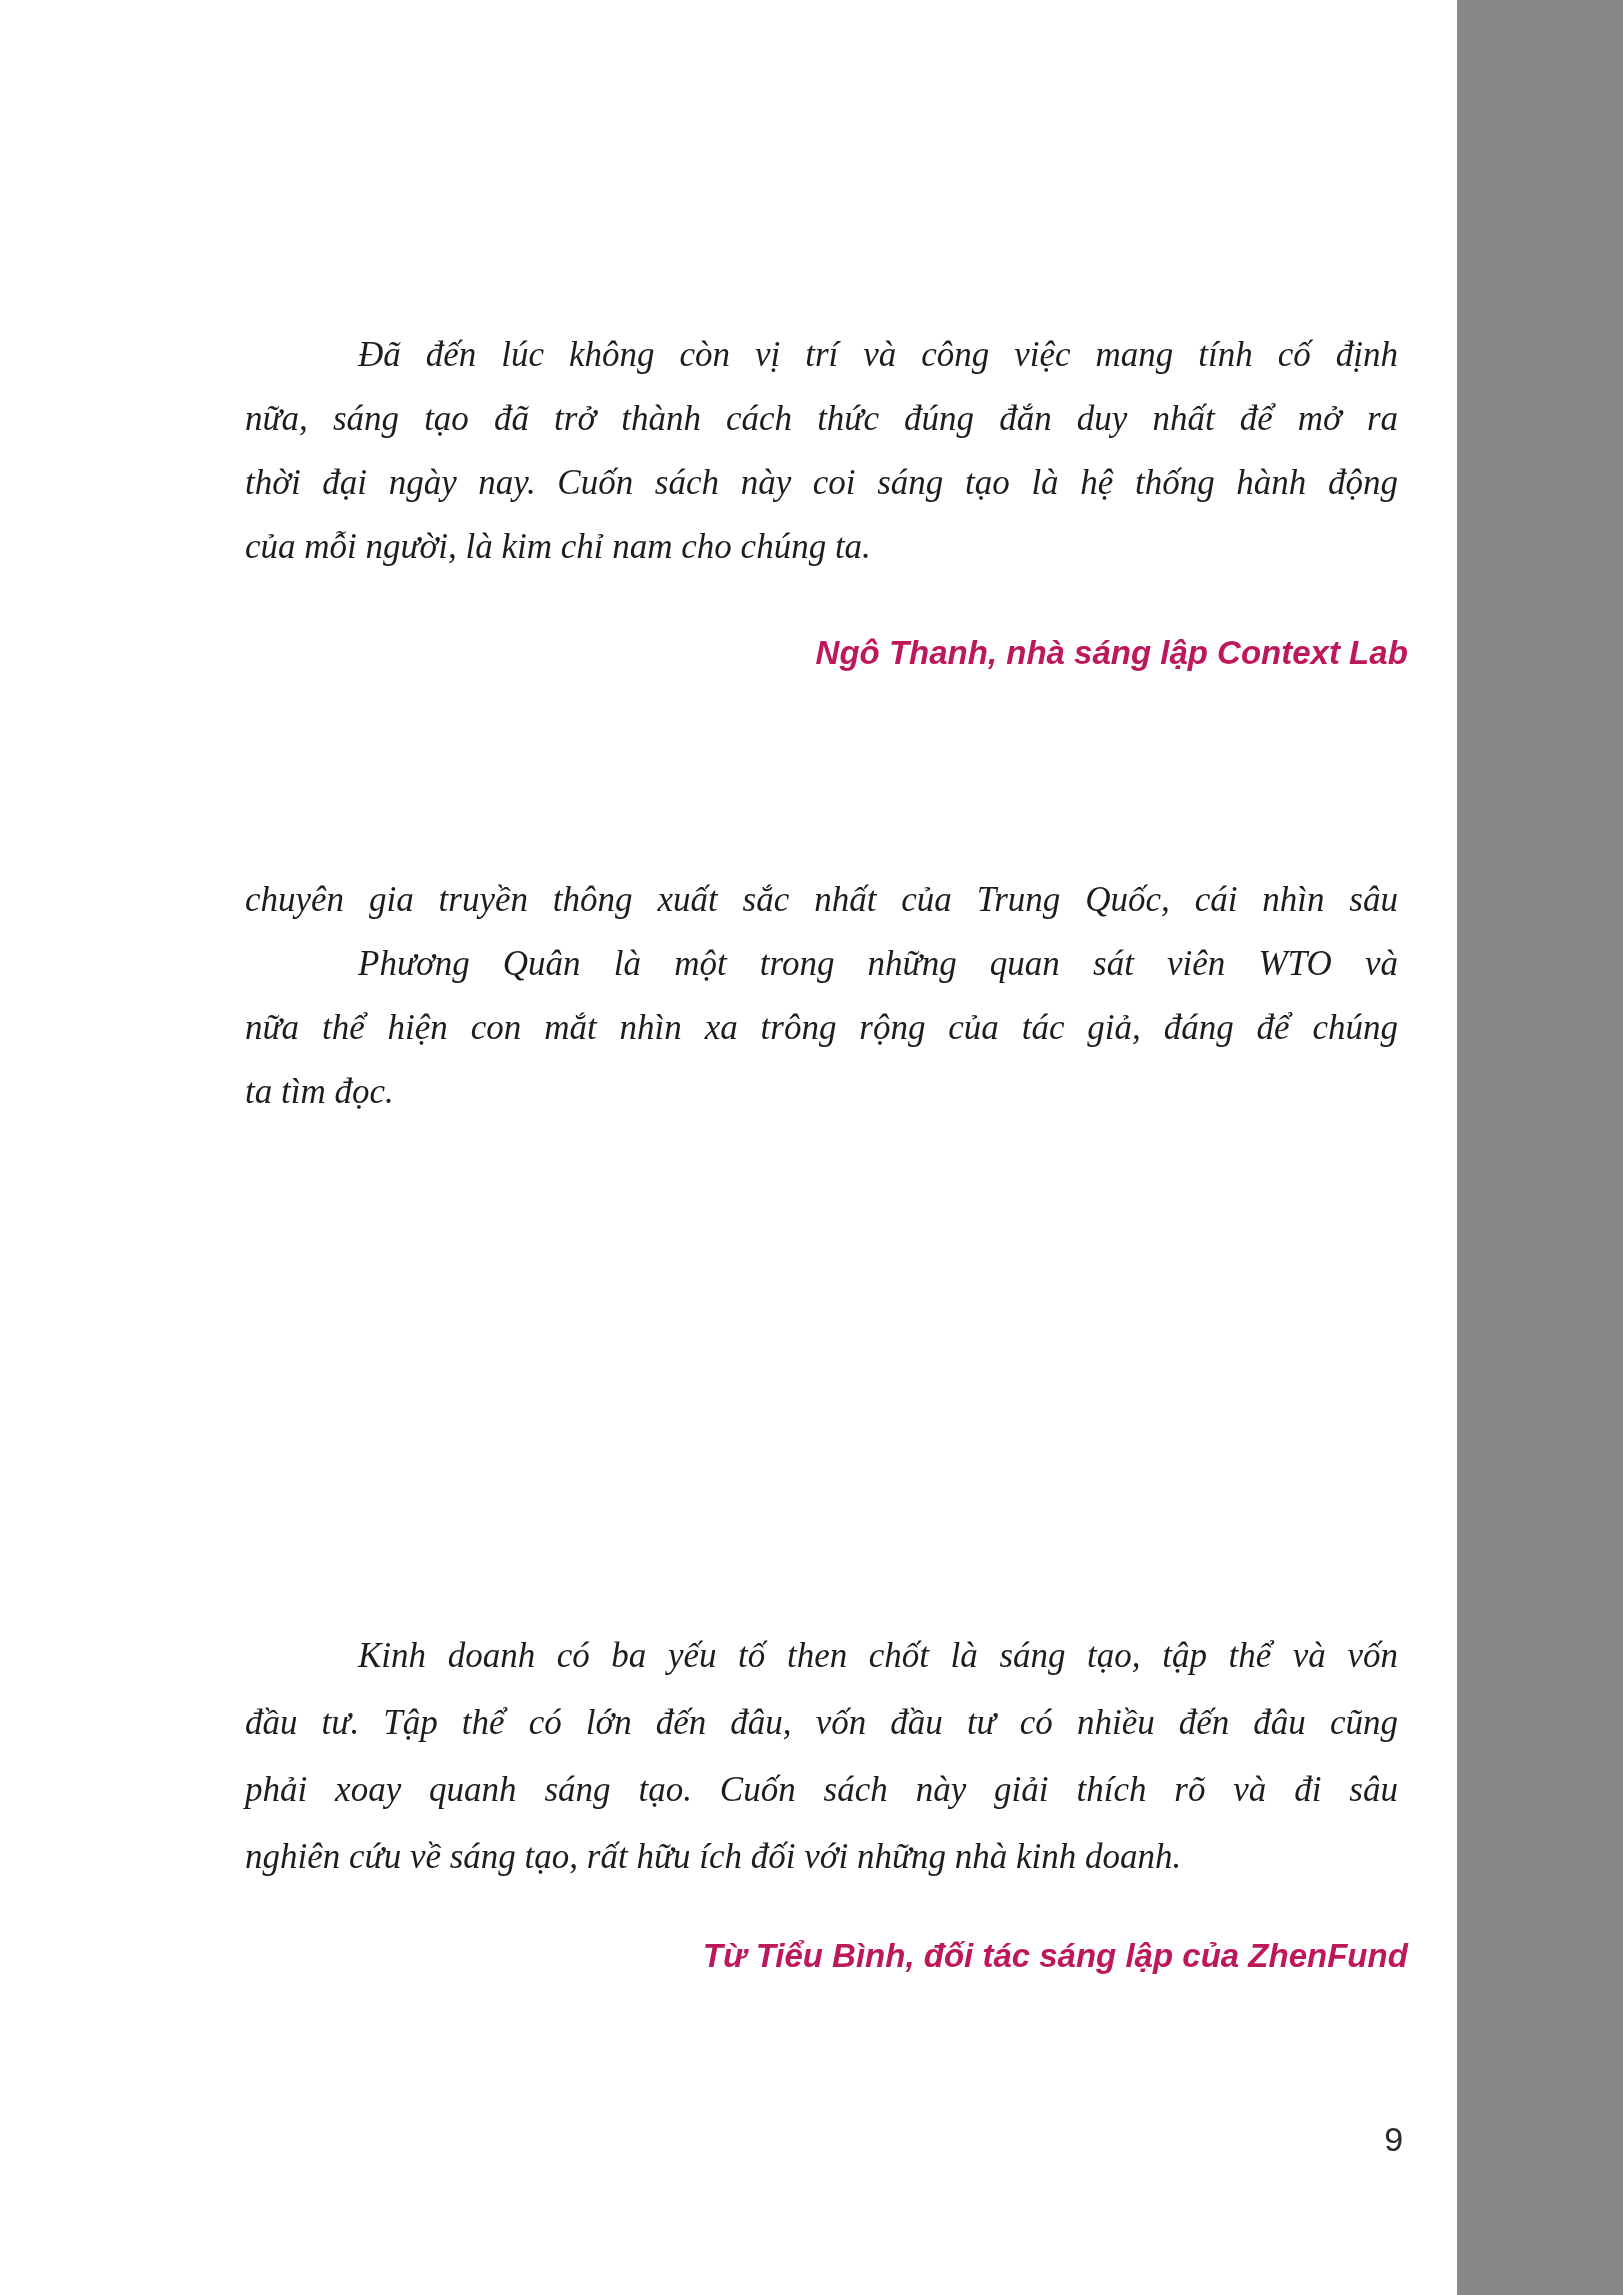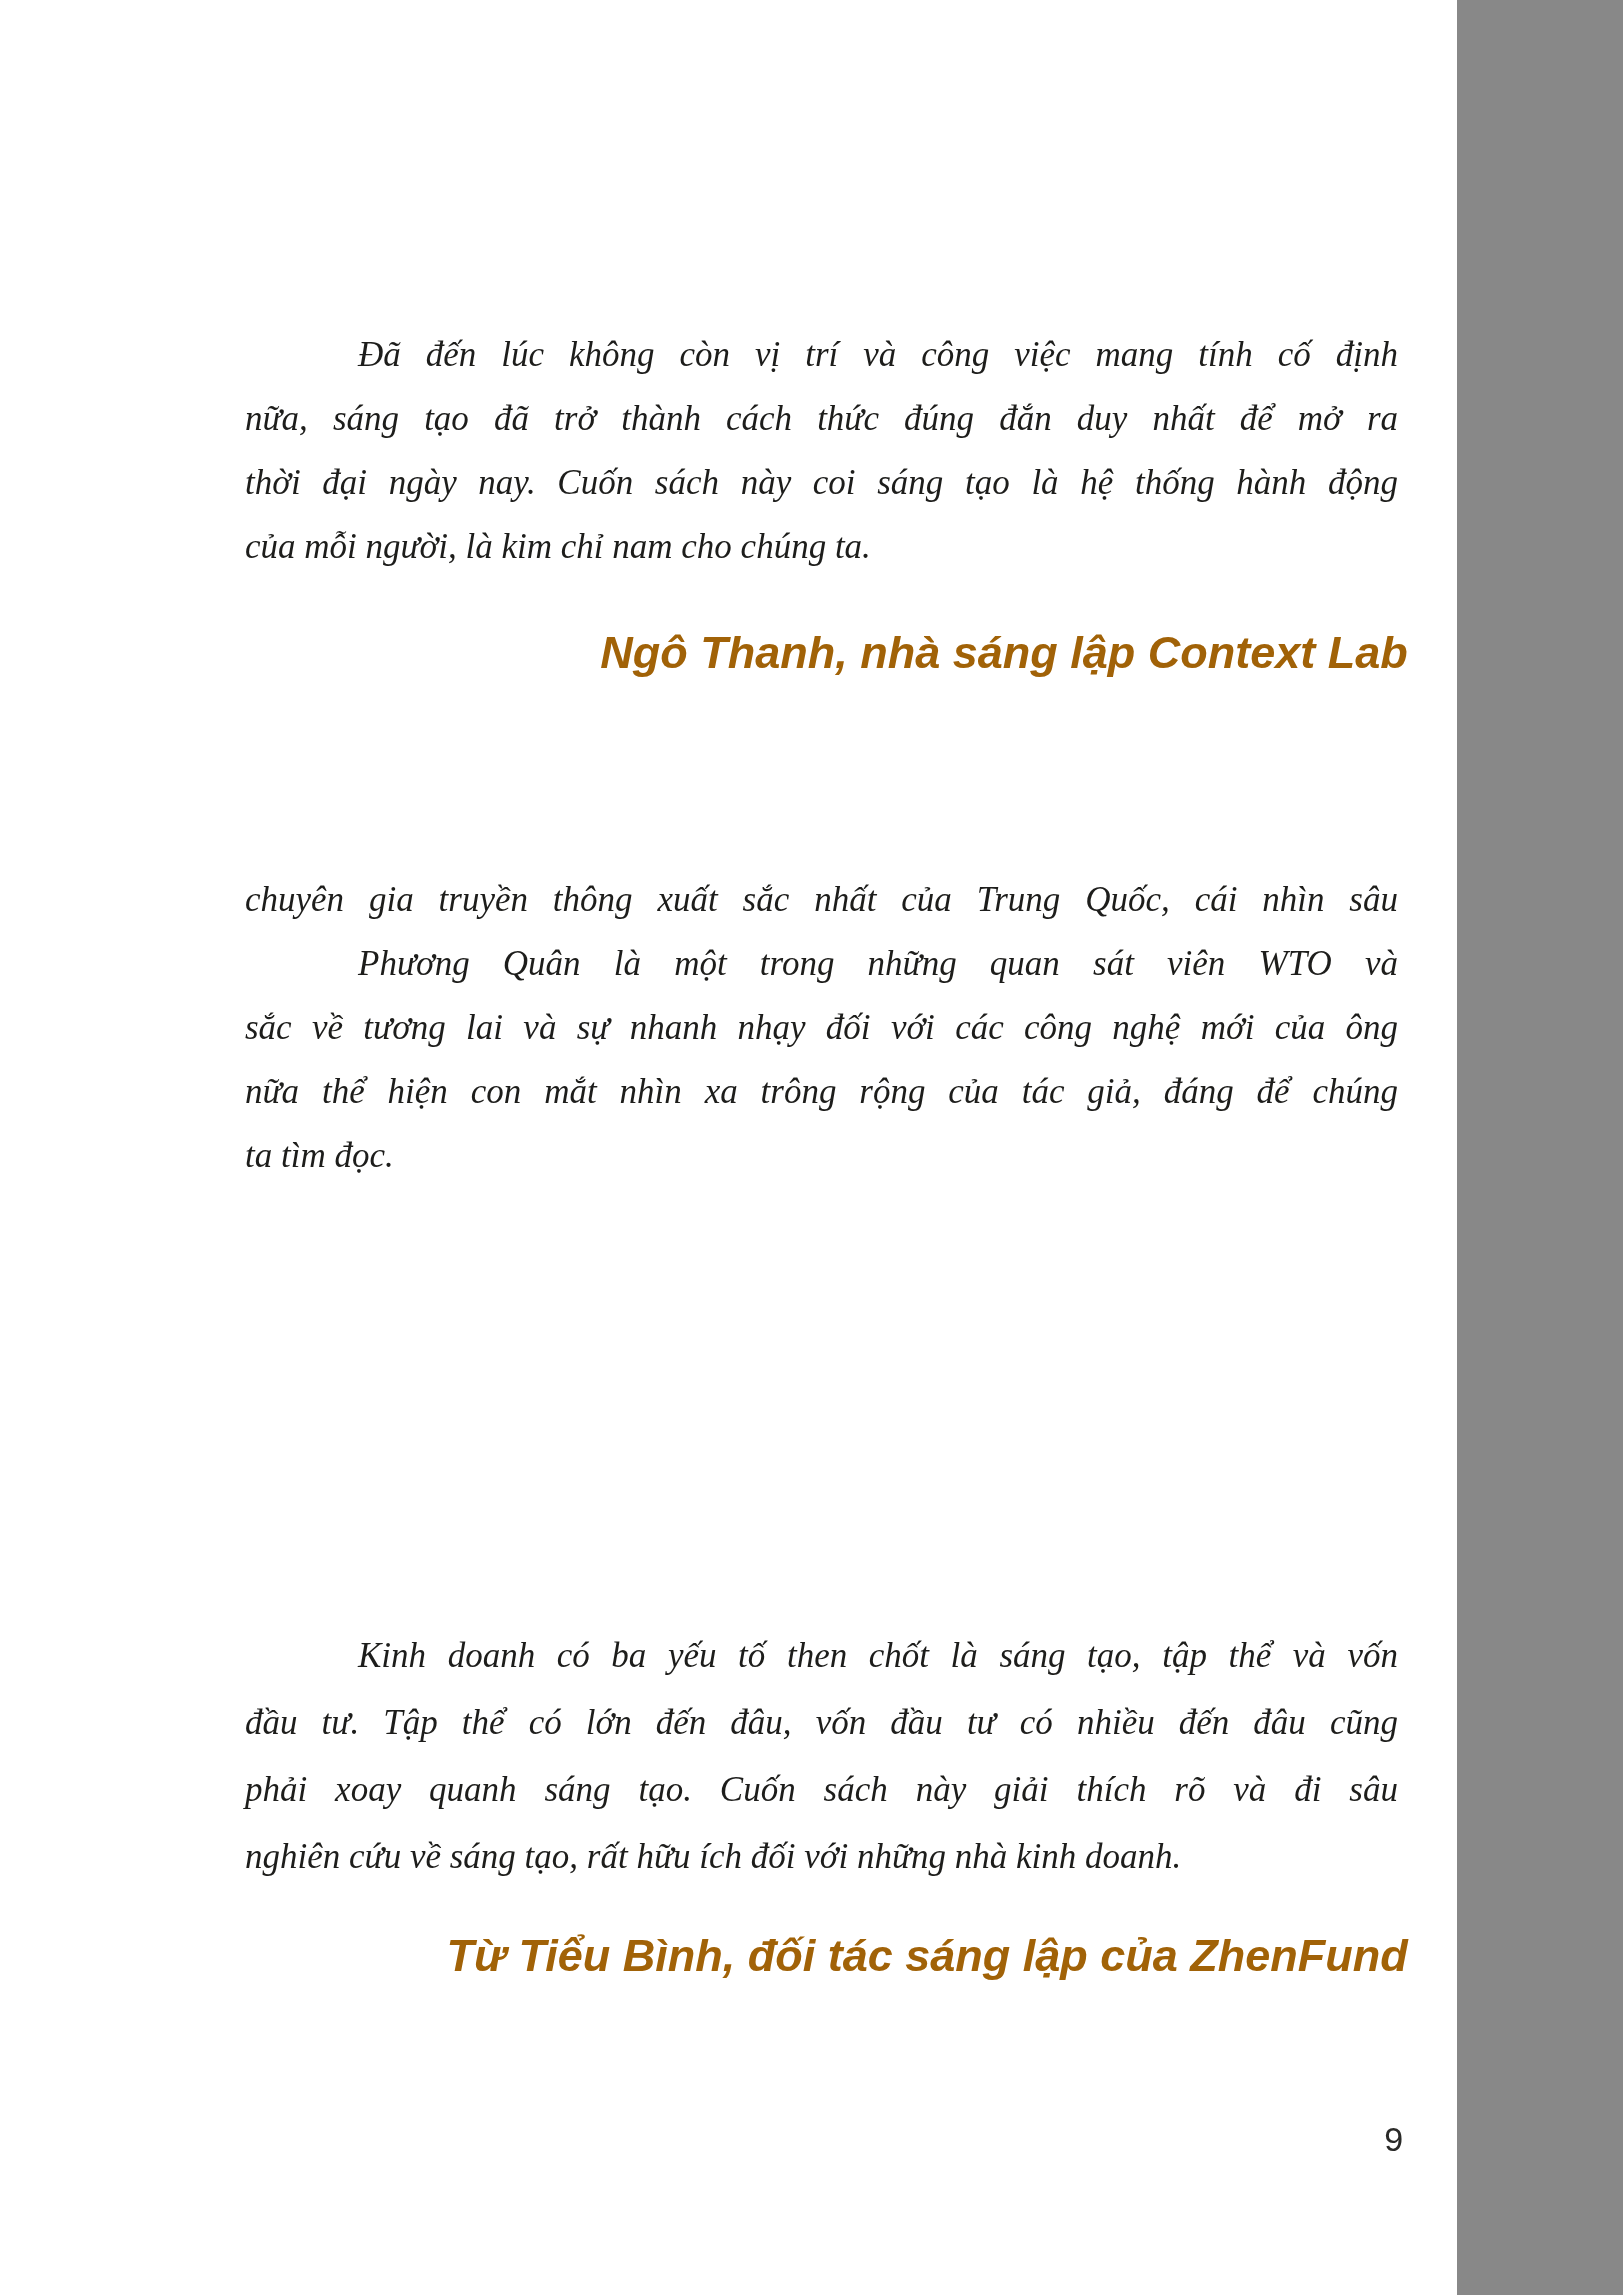--- a/index.html
+++ b/index.html
@@ -48,25 +48,25 @@
   }
   .qline.last {
     text-align-last: left;
   }
   
   .attr {
     position: absolute;
     left: 0;
     right: -9.8px;
     text-align: right;
-    color: #a16207;
+    color: #be185d;
     font-family: "Liberation Sans", "DejaVu Sans", sans-serif;
     font-style: italic;
     font-weight: bold;
-    font-size: 45px;
+    font-size: 33px;
     line-height: 39px;
   }
   .attr.two-line {
     line-height: 54px;
   }
   .page-number {
     position: absolute;
     right: -5.2px;
     top: 2120px;
     text-align: right;
@@ -89,21 +89,20 @@
       <div class="qline last">của mỗi người, là kim chỉ nam cho chúng ta.</div>
     </div>
 
     <div class="attr" style="top:633px;">
       <div>Ngô Thanh, nhà sáng lập Context Lab</div>
     </div>
 
     <div class="quote quote-2" style="top:868px;">
       <div class="qline">chuyên gia truyền thông xuất sắc nhất của Trung Quốc, cái nhìn sâu</div>
       <div class="qline first">Phương Quân là một trong những quan sát viên WTO và</div>
-      <div class="qline">sắc về tương lai và sự nhanh nhạy đối với các công nghệ mới của ông</div>
       <div class="qline">nữa thể hiện con mắt nhìn xa trông rộng của tác giả, đáng để chúng</div>
       <div class="qline last">ta tìm đọc.</div>
     </div>
 
 
     <div class="quote quote-3" style="top:1622px;">
       <div class="qline first">Kinh doanh có ba yếu tố then chốt là sáng tạo, tập thể và vốn</div>
       <div class="qline">đầu tư. Tập thể có lớn đến đâu, vốn đầu tư có nhiều đến đâu cũng</div>
       <div class="qline">phải xoay quanh sáng tạo. Cuốn sách này giải thích rõ và đi sâu</div>
       <div class="qline last">nghiên cứu về sáng tạo, rất hữu ích đối với những nhà kinh doanh.</div>

